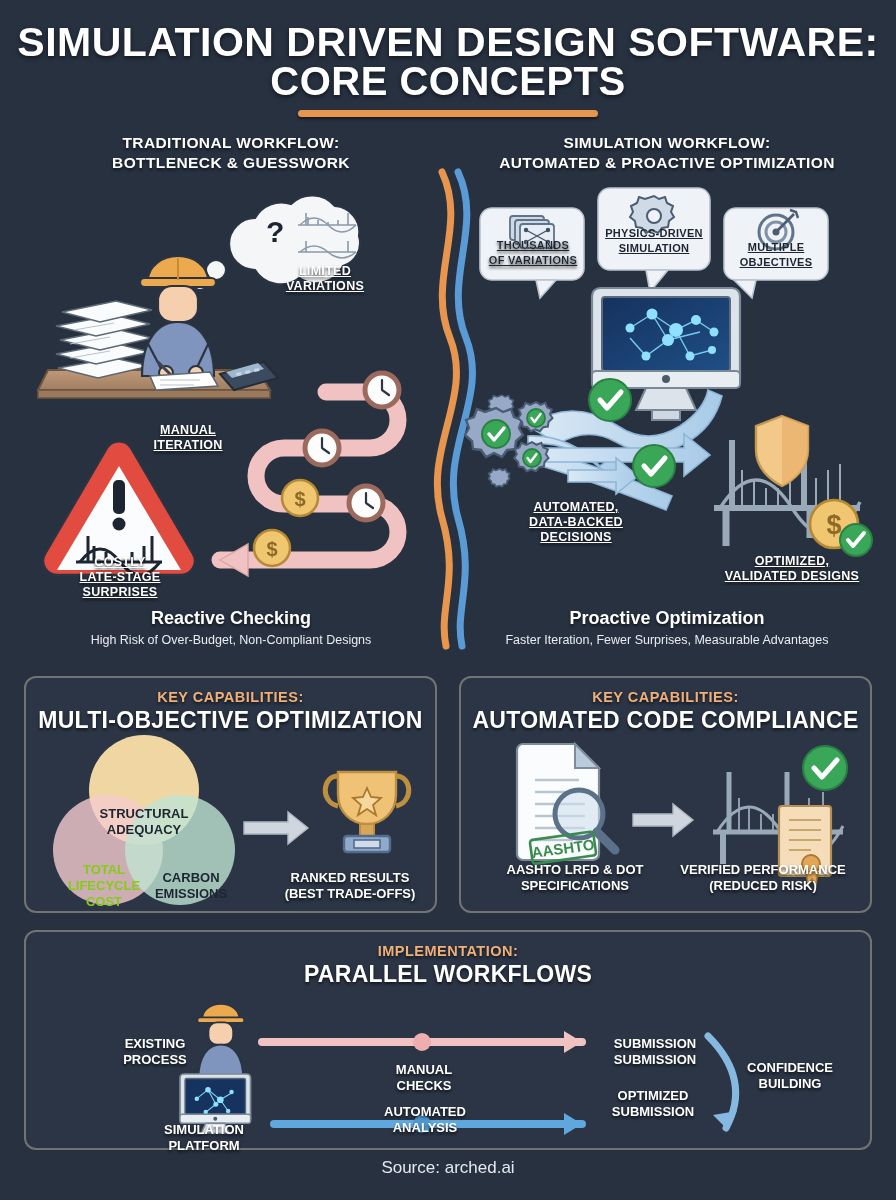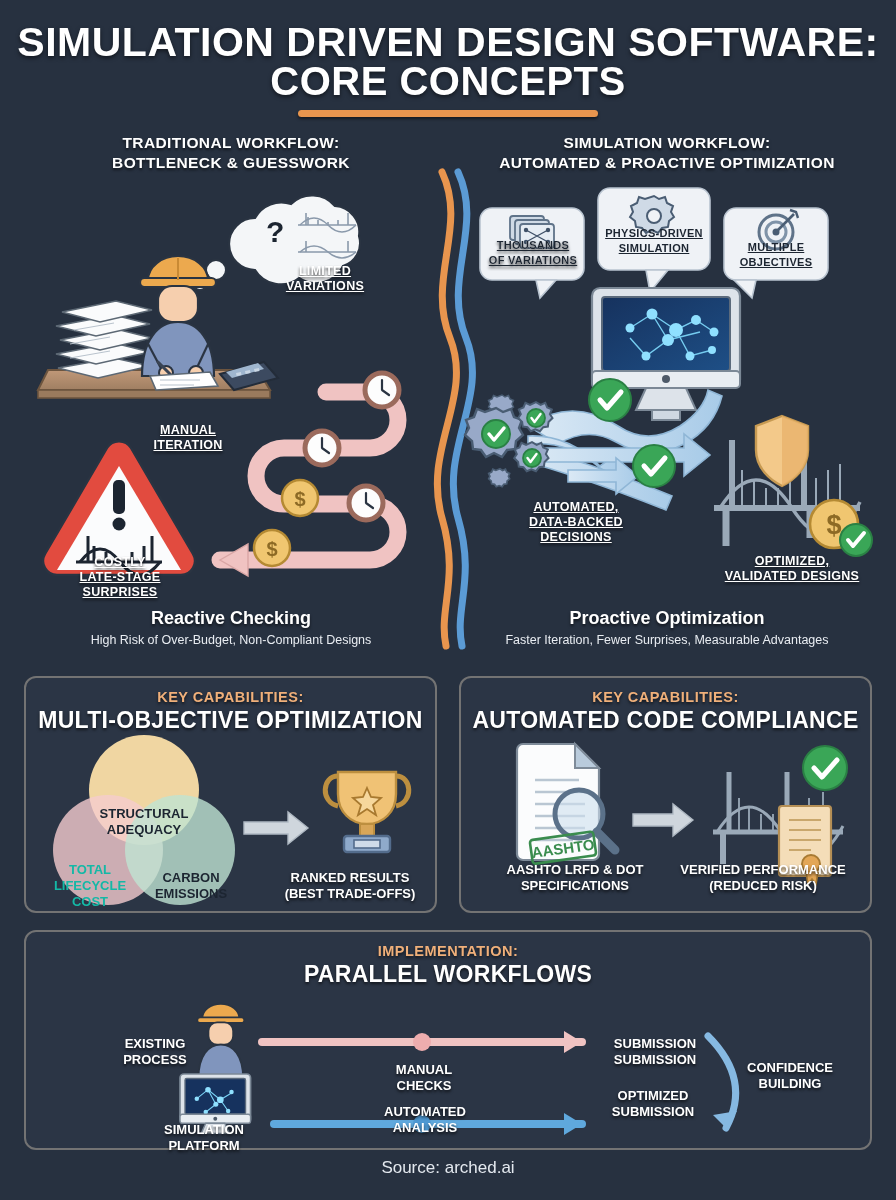--- a/index.html
+++ b/index.html
@@ -445,21 +445,21 @@
         <rect x="334" y="86" width="14" height="12" fill="#d8a658" stroke="#bd8f3f" stroke-width="2"></rect>
         <rect x="318" y="98" width="46" height="16" rx="3" fill="#8faacb" stroke="#536c8c" stroke-width="2.4"></rect>
         <rect x="328" y="102" width="26" height="8" fill="#cfdbe9" stroke="#536c8c" stroke-width="1.6"></rect>
       </g>
     </svg>
 
     <div class="cap-lbl" style="left:62px; top:128px; width:112px; color:#1c2531; text-shadow:none;">
       <div>STRUCTURAL</div>
       <div>ADEQUACY</div>
     </div>
-    <div class="cap-lbl" style="left:16px; top:184px; width:96px; color:#14b8a6; text-shadow:none;">
+    <div class="cap-lbl" style="left:30px; top:184px; width:96px; color:#84cc16; text-shadow:none;">
       <div>TOTAL</div>
       <div>LIFECYCLE</div>
       <div>COST</div>
     </div>
     <div class="cap-lbl" style="left:110px; top:192px; width:110px; color:#1c2531; text-shadow:none;">
       <div>CARBON</div>
       <div>EMISSIONS</div>
     </div>
     <div class="cap-lbl" style="left:248px; top:192px; width:152px;">
       <div>RANKED RESULTS</div>

